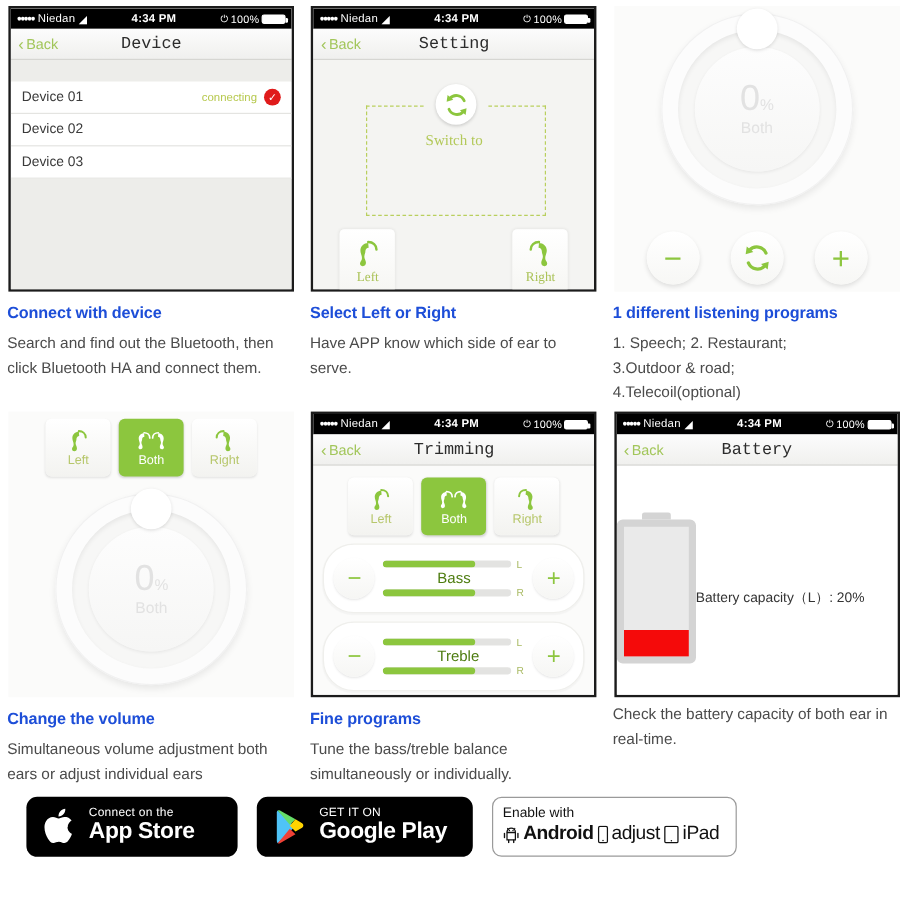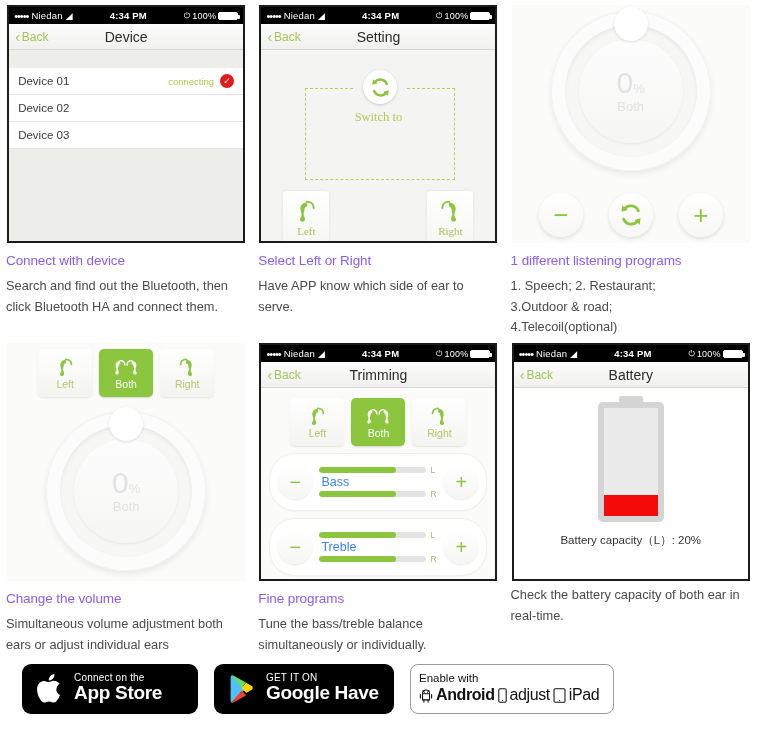--- a/index.html
+++ b/index.html
@@ -55,21 +55,21 @@
     height:26px;
     background:linear-gradient(#fcfcfc,#f0f0ee);
     border-bottom:1px solid #d6d6d2;
     display:flex; align-items:center; position:relative;
     padding:0 6px;
   }
   .nav-back { color:#a2c65a; font-size:12px; display:flex; align-items:center; gap:2px; }
   .nav-back .chev { font-size:14px; line-height:1; font-weight:300; }
   .nav-title {
     position:absolute; left:0; right:0; text-align:center;
-    font-size:14px; color:#2c2c2c;
+    font-size:14px; color:#2c2c2c;font-family:Liberation Mono, monospace;
   }
 
   
   .list-gap { height:18px; background:#ededea; }
   .dev-list { background:#ffffff; }
   .dev-row {
     height:27px; display:flex; align-items:center;
     padding:0 9px; border-bottom:1px solid #e4e4e1;
     font-size:11.5px; color:#3a3a3a;
   }
@@ -188,51 +188,51 @@
     box-shadow:0 1px 1px rgba(0,0,0,.03);
   }
   .trim-rnd {
     width:34px; height:34px; border-radius:50%;
     background:linear-gradient(#ffffff,#f6f6f4);
     box-shadow:0 1px 2px rgba(0,0,0,.1);
     display:flex; align-items:center; justify-content:center;
     color:#8dc63f; font-size:20px; flex:none; font-weight:300;
   }
   .trim-mid { flex:1; position:relative; padding:0 7px; }
-  .trim-name { font-size:12.5px; color:#3b82f6; padding-left:2px; }
+  .trim-name { font-size:12.5px; color:#4d7c0f; padding-left:2px;margin-left:43px; }
   .bar-row { display:flex; align-items:center; gap:4px; }
   .bar {
     flex:1; height:6px; border-radius:3px; background:#e3e3e1;
     overflow:hidden;
   }
   .bar > i { display:block; height:100%; background:#8cc63e; border-radius:3px; }
   .bar-lbl { font-size:8.5px; color:#a9ba63; width:7px; }
 
   
   .batt-body {
     background:#ffffff; height:195px;
-    display:flex; flex-direction:column; align-items:center;
+    display:flex; flex-direction:row; align-items:center;
     padding-top:14px;
   }
   .batt-shell {
     width:66px; height:120px; border:6px solid #d4d4d4; border-radius:5px;
     position:relative; background:#eaeaea;
     display:flex; flex-direction:column-reverse;
   }
   .batt-shell:before{
     content:""; position:absolute; top:-12px; left:50%; transform:translateX(-50%);
     width:24px; height:6px; background:#d4d4d4; border-radius:2px 2px 0 0;
   }
   .batt-fill { width:100%; background:#f50a0a; }
   .batt-caption { font-size:11.5px; color:#333; margin-top:11px; }
 
   
   .caption { padding:4px 10px 0 6px; }
   .cap-title {
-    font-size:13.5px; font-weight:normal; color:#8b5cf6;
+    font-size:13.5px; font-weight:bold; color:#1d4ed8;
     margin:6px 0 8px 0; letter-spacing:-.1px;
   }
   .cap-body { font-size:12.8px; color:#4b4b4b; line-height:1.62; }
 
   
   .badges {
     display:flex; align-items:center; gap:16px;
     padding:8px 0 0 22px;
   }
   .badge-apple, .badge-google {
@@ -611,21 +611,21 @@
 
   <div class="badge-google">
     <svg width="30" height="34" viewBox="0 0 26 28">
       <path d="M3 2.2 15.3 14 3 25.8c-.4-.3-.7-.8-.7-1.5V3.7c0-.7.3-1.2.7-1.5z" fill="#4fc3f7"></path>
       <path d="M3 2.2c.4-.3 1-.3 1.6 0l11.2 6.4-4.1 4L3 2.2z" fill="#64dd69"></path>
       <path d="M3 25.8l8.7-10.4 4.1 4-11.2 6.4c-.6.3-1.2.3-1.6 0z" fill="#ef4136"></path>
       <path d="M15.8 8.6l4.8 2.8c1.2.7 1.2 2.5 0 3.2l-4.8 2.8-4.1-4.2 4.1-4.6z" fill="#ffd400"></path>
     </svg>
     <div>
       <div class="badge-txt-sm">GET IT ON</div>
-      <div class="badge-txt-lg">Google Have</div>
+      <div class="badge-txt-lg">Google Play</div>
     </div>
   </div>
 
   <div class="enable-box">
     <div class="enable-title">Enable with</div>
     <div class="enable-row">
       <svg width="14" height="15" viewBox="0 0 16 17">
         <path d="M4 6.5h8v7H4z" fill="none" stroke="#111" stroke-width="1.2"></path>
         <path d="M4 6.3a4 4 0 0 1 8 0" fill="none" stroke="#111" stroke-width="1.2"></path>
         <circle cx="6.3" cy="4.6" r=".7" fill="#111"></circle>

